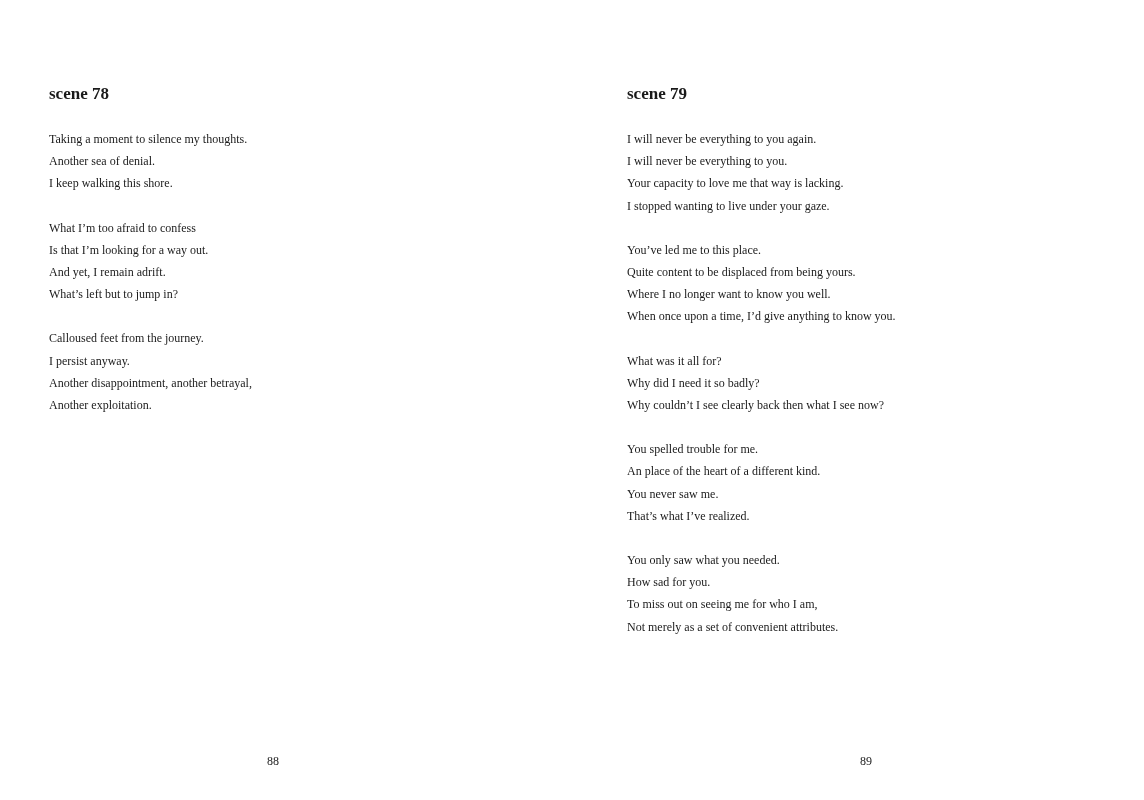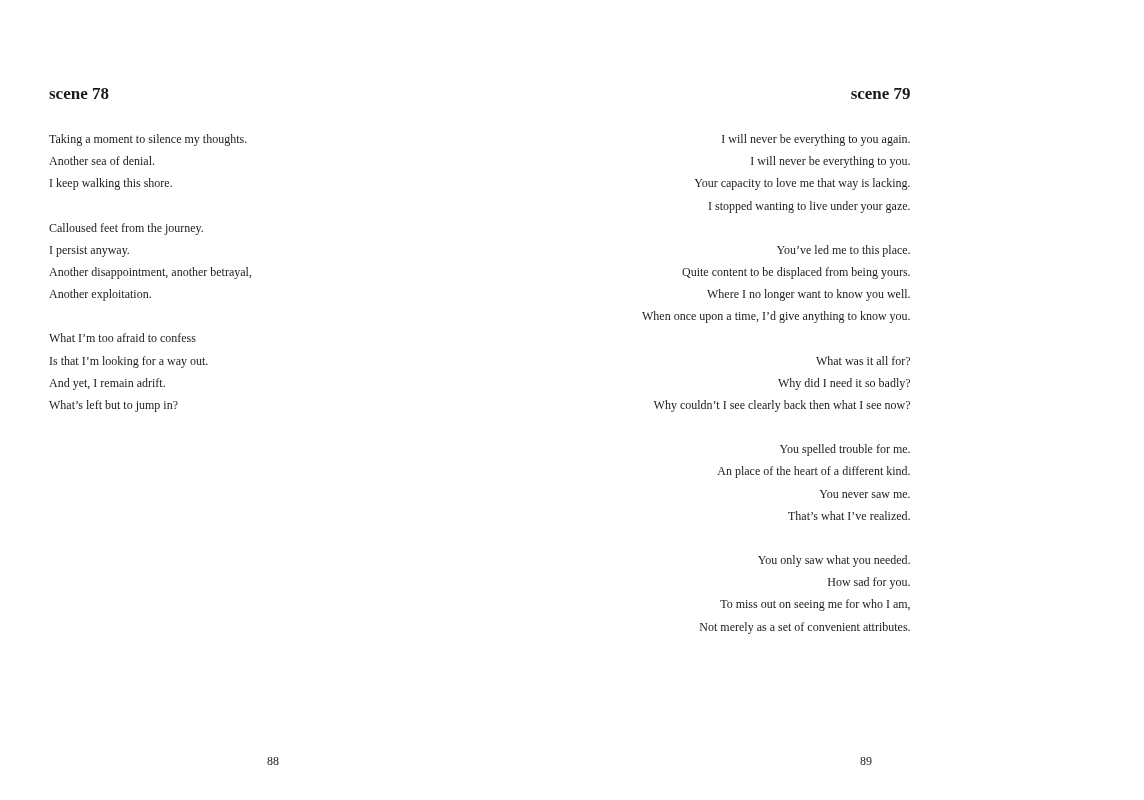--- a/index.html
+++ b/index.html
@@ -3,50 +3,50 @@
 <meta charset="utf-8">
 <style>
   html, body { margin: 0; padding: 0; background: #ffffff; }
   body { width: 1144px; height: 800px; position: relative; overflow: hidden;
          font-family: "Liberation Serif", "DejaVu Serif", serif; color: #1a1a1a; }
   .page { position: absolute; top: 0; height: 800px; }
   .page-left { left: 0; width: 572px; }
   .page-right { left: 572px; width: 572px; }
   .content { position: absolute; top: 68px; }
   .page-left .content { left: 49px; }
-  .page-right .content { left: 70px; text-align: right; }
+  .page-right .content { left: 55px; }
   .title { font-weight: bold; font-size: 17px; line-height: 22px; margin: 15px 0 23px 0; }
   .stanza { margin: 0 0 22px 0; }
   .line { font-size: 12px; line-height: 22.2px; white-space: nowrap; }
   .page-number { position: absolute; top: 753px; font-size: 12px; line-height: 16px; width: 40px; text-align: center; }
   .page-left .page-number { left: 253px; }
   .page-right .page-number { left: 274px; }
 </style>
 </head>
 <body>
 
 <div class="page page-left">
   <div class="content">
     <div class="title">scene 78</div>
     <div class="stanza">
       <div class="line">Taking a moment to silence my thoughts.</div>
       <div class="line">Another sea of denial.</div>
       <div class="line">I keep walking this shore.</div>
     </div>
     <div class="stanza">
+      <div class="line">What I’m too afraid to confess</div>
+      <div class="line">Is that I’m looking for a way out.</div>
+      <div class="line">And yet, I remain adrift.</div>
+      <div class="line">What’s left but to jump in?</div>
+    </div>
+    <div class="stanza">
       <div class="line">Calloused feet from the journey.</div>
       <div class="line">I persist anyway.</div>
       <div class="line">Another disappointment, another betrayal,</div>
       <div class="line">Another exploitation.</div>
-    </div>
-    <div class="stanza">
-      <div class="line">What I’m too afraid to confess</div>
-      <div class="line">Is that I’m looking for a way out.</div>
-      <div class="line">And yet, I remain adrift.</div>
-      <div class="line">What’s left but to jump in?</div>
     </div>
   </div>
   <div class="page-number">88</div>
 </div>
 
 <div class="page page-right">
   <div class="content">
     <div class="title">scene 79</div>
     <div class="stanza">
       <div class="line">I will never be everything to you again.</div>

